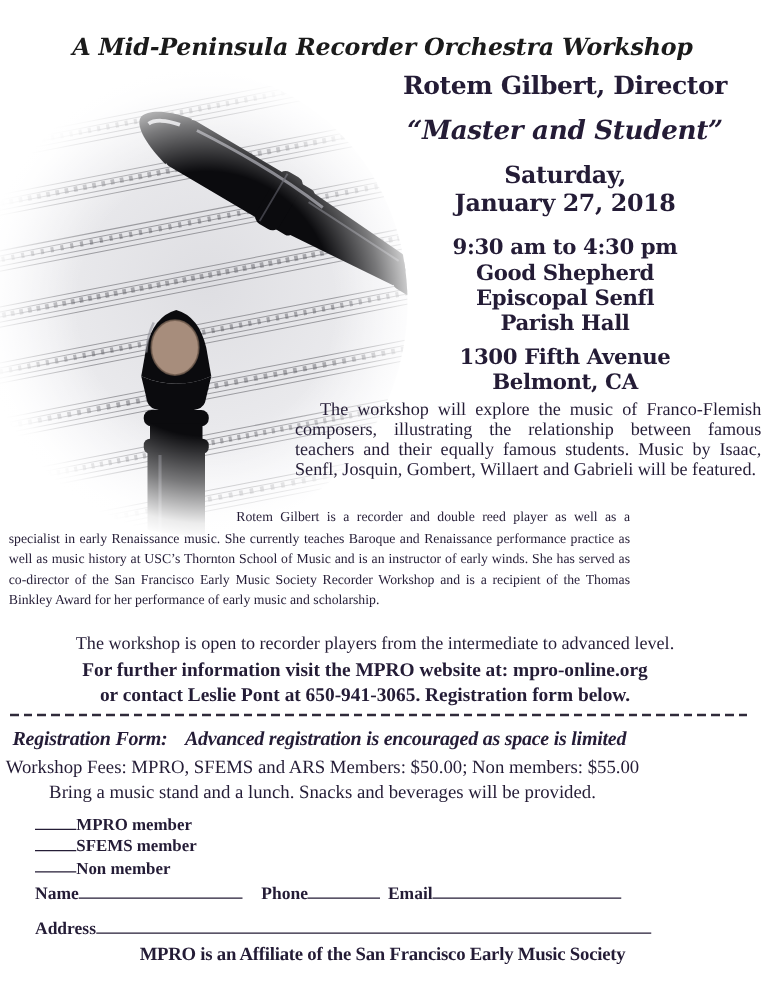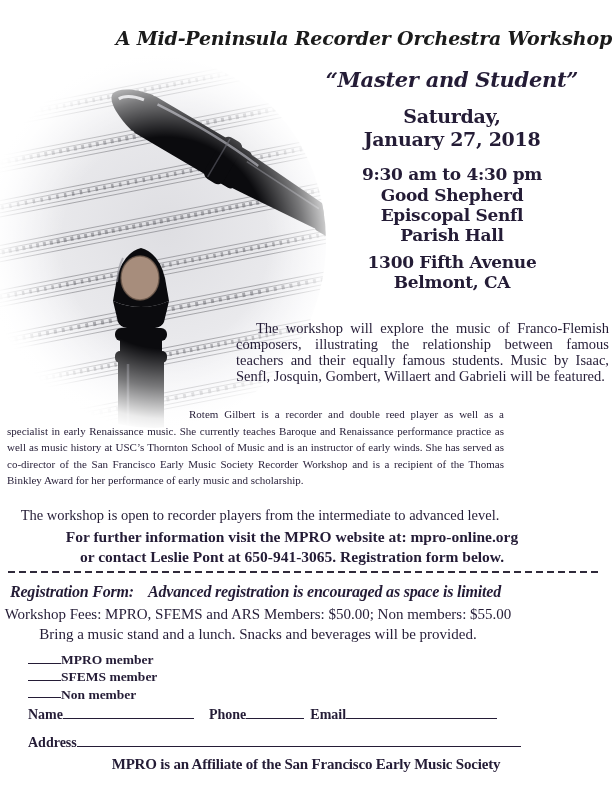--- a/index.html
+++ b/index.html
@@ -2,21 +2,21 @@
 <html><head>
 <meta charset="utf-8">
 <style>
   html,body{margin:0;padding:0;background:#888;}
   .page{
     position:relative;width:612px;height:792px;margin:0 auto;background:#ffffff;
     font-family:"Liberation Serif", serif;color:#241c36;overflow:hidden;
   }
   
   .top-title{
-    position:absolute;top:27px;left:0;width:612px;text-align:right;
+    position:absolute;top:27px;left:0;width:612px;text-align:center;
     font-family:"DejaVu Serif", serif;font-weight:bold;font-style:italic;
     font-size:19px;color:#1b1b1b;letter-spacing:-0.2px;
   }
   
   .photo{position:absolute;left:-18px;top:54px;width:366px;height:378px;}
   .photo svg{display:block;}
   .vignette{
     position:absolute;inset:0;pointer-events:none;
     background:radial-gradient(50% 50% at 50% 50%,
       rgba(255,255,255,0) 56%, rgba(255,255,255,.45) 76%,
@@ -37,21 +37,21 @@
   .mt7{margin-top:7px;}
   
   .para-desc{
     position:absolute;left:236px;top:320px;width:373px;
     font-size:14.5px;line-height:16px;text-align:justify;text-indent:20px;
   }
   .para-bio{
     position:absolute;left:7px;top:406px;width:497px;
     font-size:11px;line-height:16.6px;text-align:justify;text-indent:182px;
   }
-  .level-note{position:absolute;left:0;top:507px;width:520px;text-align:center;font-size:14.5px;}
+  .level-note{position:absolute;left:0;top:507px;width:520px;text-align:center;font-size:14.5px;padding-left:40px;}
   .info-block{
     position:absolute;left:0;top:527px;width:520px;text-align:center;
     font-weight:bold;font-size:15.5px;line-height:19.5px;padding-left:32px;
   }
   
   .dashes{
     position:absolute;left:8px;top:571px;width:592px;height:1.8px;
     background:repeating-linear-gradient(90deg,#2f2a3a 0 7px,transparent 7px 11px);
   }
   
@@ -145,20 +145,21 @@
           <rect x="136" y="307" width="46" height="90" fill="#0b0b0e"></rect>
           <line x1="146" y1="310" x2="146" y2="372" stroke="#5a5a63" stroke-width="2.5" opacity="0.65"></line>
           <path d="M141,204 Q136,214 135,228" stroke="#8f8f98" stroke-width="2" fill="none" opacity="0.6"></path>
         </g>
       </g>
     </svg>
     <div class="vignette"></div>
   </div>
 
   <div class="head-col">
+    <div class="h-director">Rotem Gilbert, Director</div>
     <div class="h-theme">“Master and Student”</div>
     <div class="h-day">Saturday,</div>
     <div class="h-date">January 27, 2018</div>
     <div class="h-time">9:30 am to 4:30 pm</div>
     <div class="h-venue">Good Shepherd</div>
     <div class="h-venue">Episcopal Senfl</div>
     <div class="h-venue">Parish Hall</div>
     <div class="h-addr mt7">1300 Fifth Avenue</div>
     <div class="h-addr">Belmont, CA</div>
   </div>

